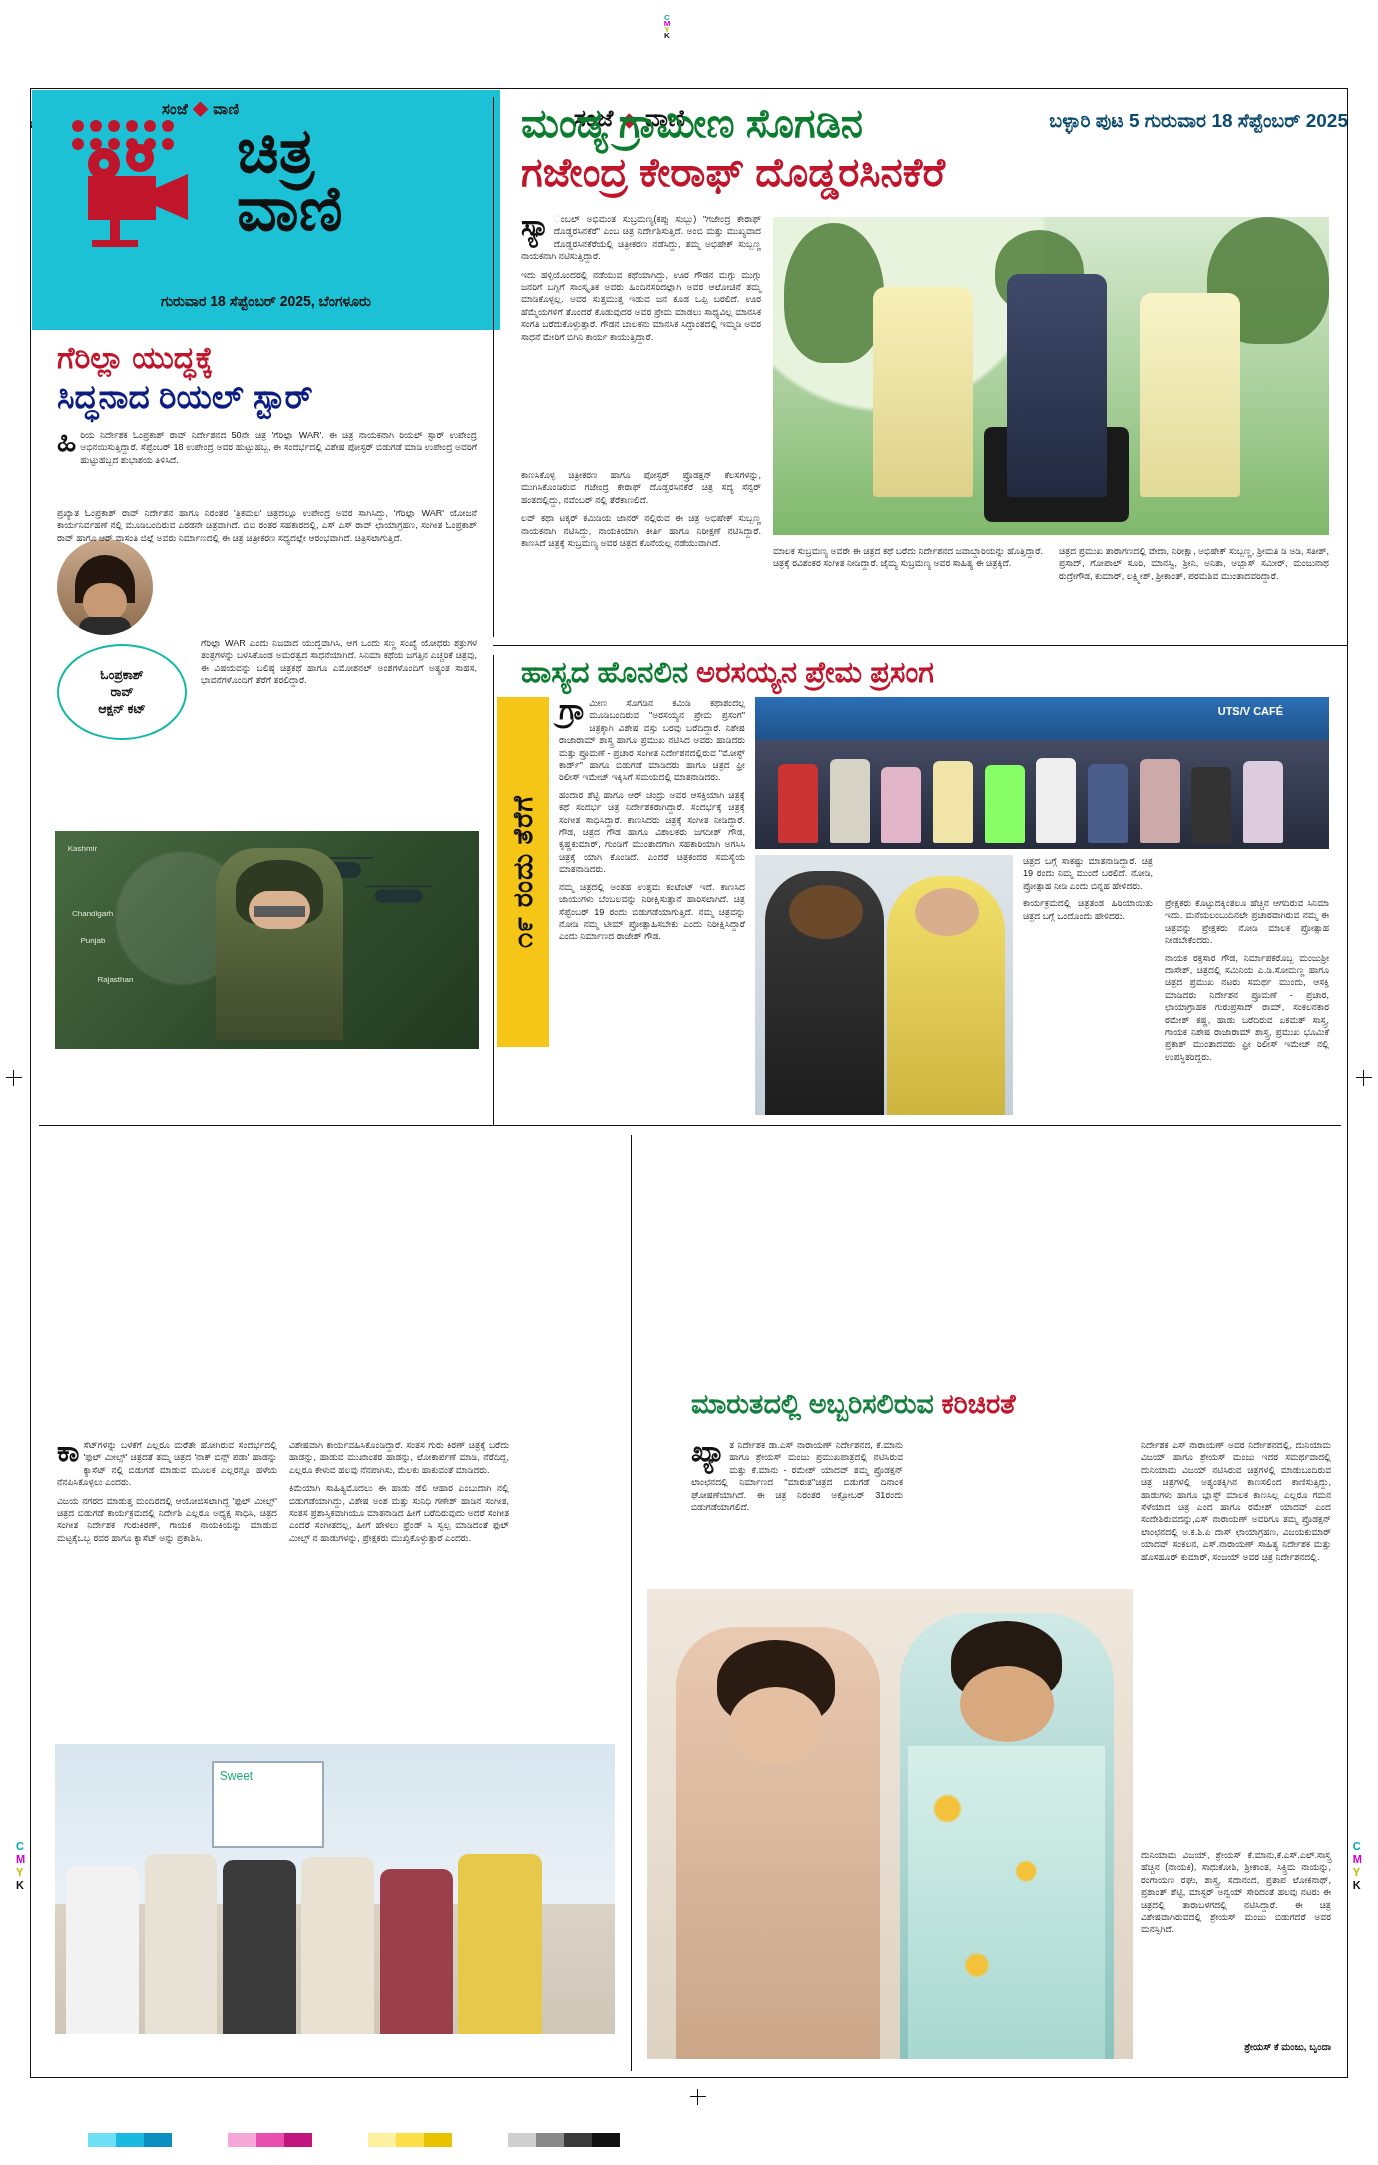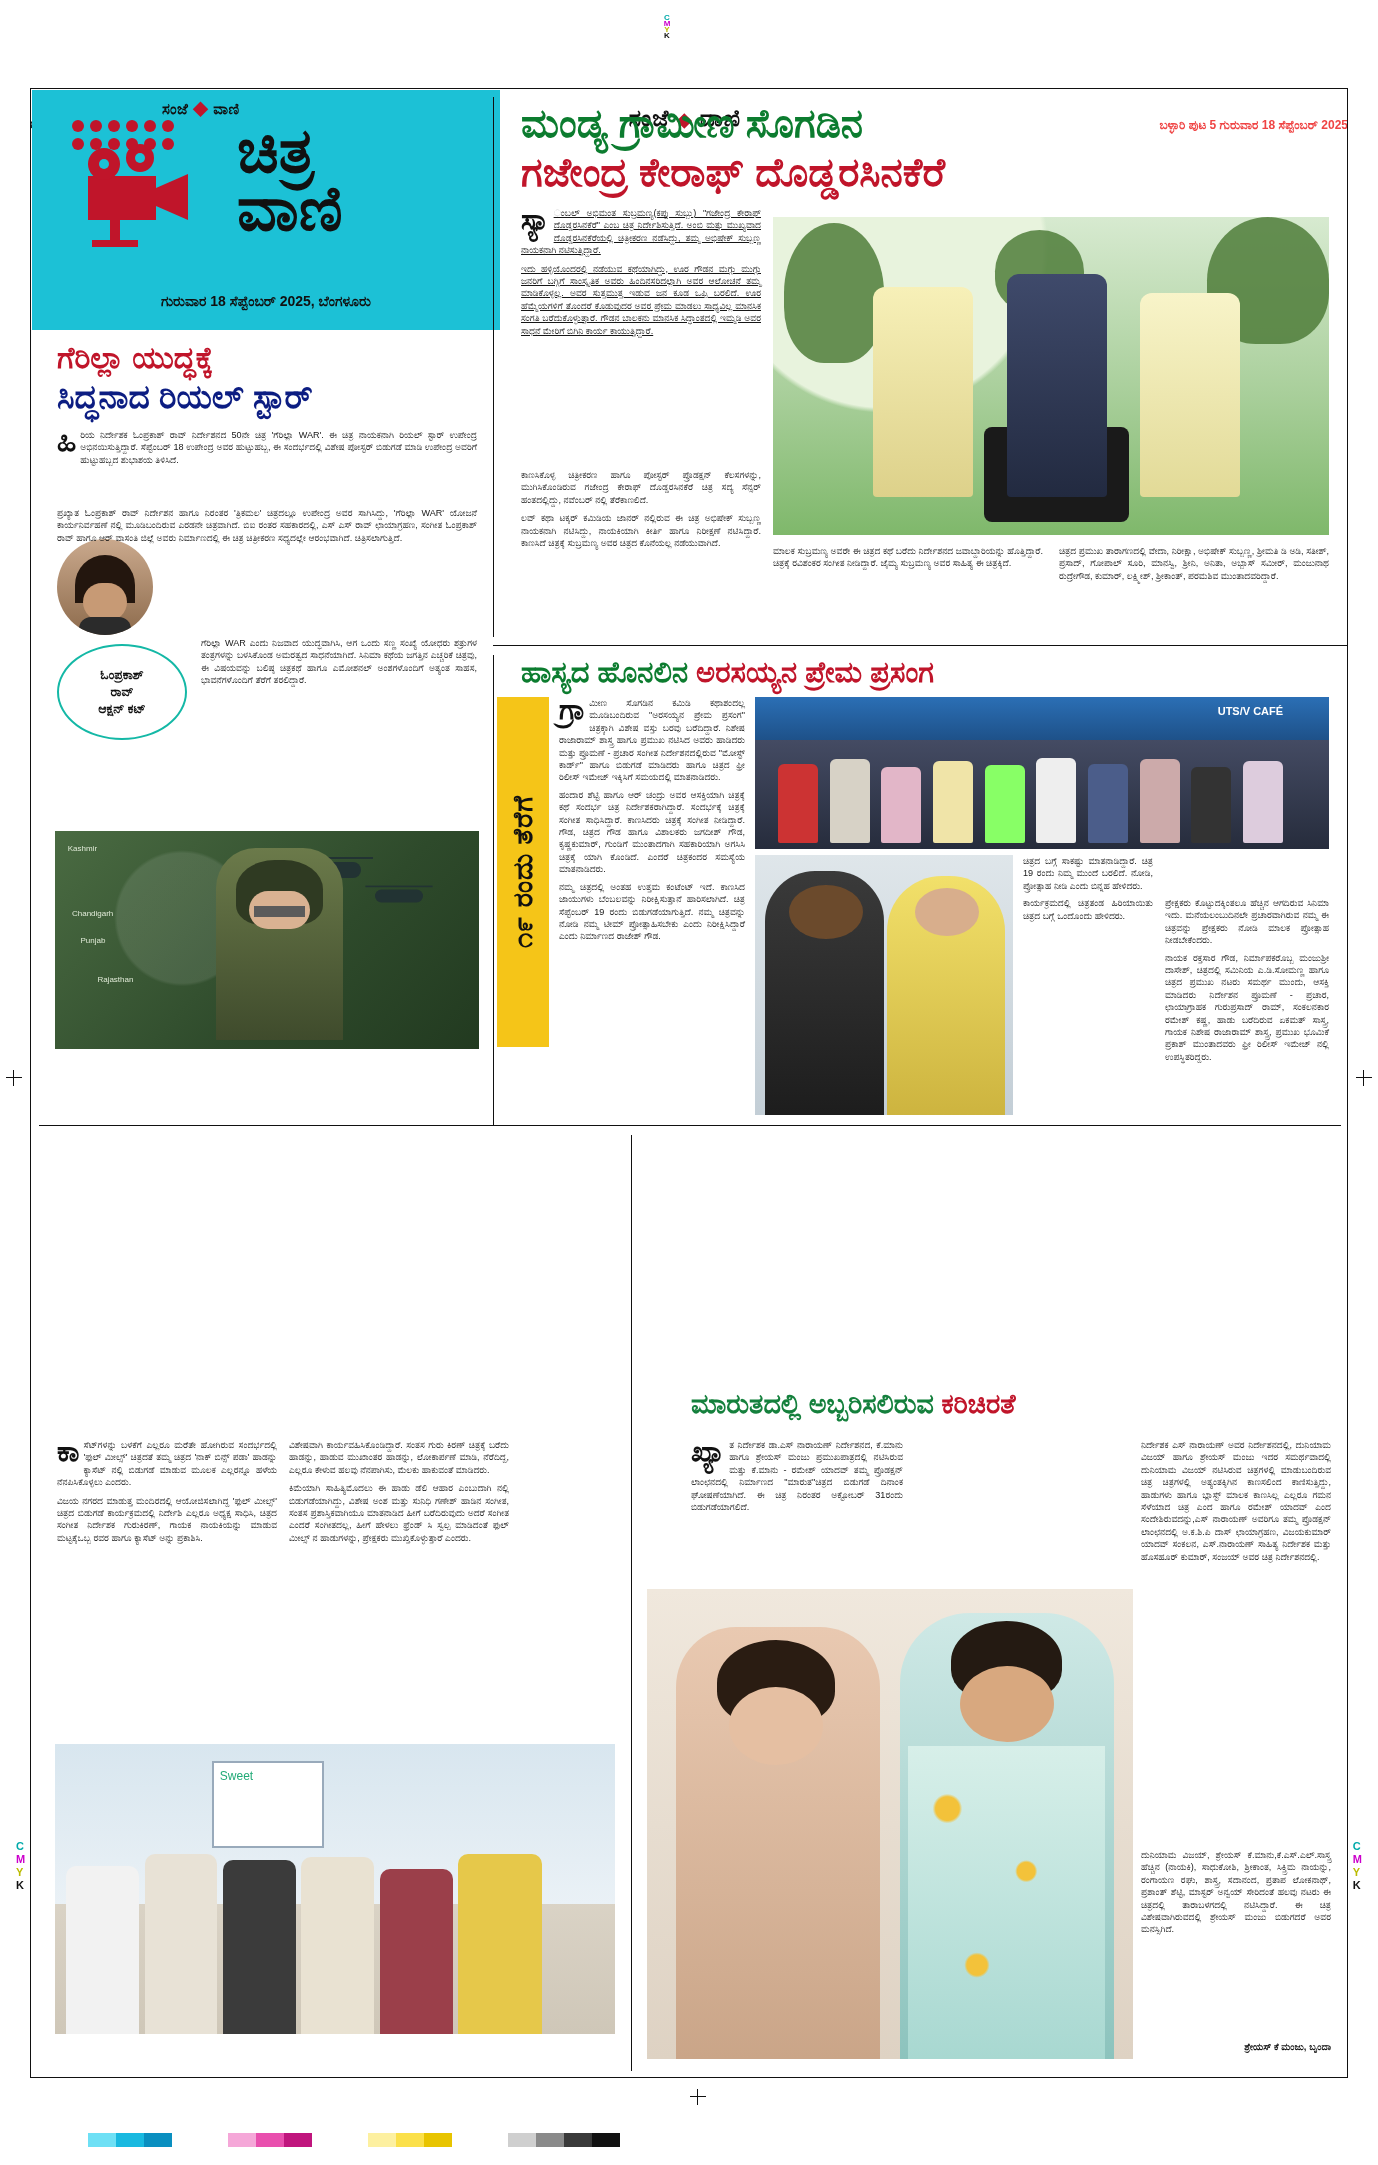--- a/index.html
+++ b/index.html
@@ -30,21 +30,21 @@
   .colorbar div { width:28px; height:14px; }
 
   
   .topline {
     position:absolute; left:30px; right:30px; top:50px; height:34px;
     display:flex; align-items:flex-end; justify-content:space-between;margin-top:48px;
   }
   .topline .left { font-size:12.5px; font-weight:bold; color:#111; }
   .topline .center { font-size:23px; font-weight:bold; color:#111; letter-spacing:1px; }
   .topline .center .red { color:#c0152a; }
-  .topline .right { font-size:12px; font-weight:bold; color:#ef4444; }
+  .topline .right { font-size:19px; font-weight:bold; color:#0c4a6e; }
 
   
   .frame {
     position:absolute; left:30px; top:88px; width:1318px; height:1990px;
     border:1px solid #111;
   }
 
   
   .blk { position:absolute; }
   .body-text {
@@ -310,21 +310,21 @@
     <div style="position:absolute;left:4%;top:36%;font-size:8px;color:#dfe9d6">Chandigarh</div>
     <div style="position:absolute;left:6%;top:48%;font-size:8px;color:#dfe9d6">Punjab</div>
     <div style="position:absolute;left:10%;top:66%;font-size:8px;color:#dfe9d6">Rajasthan</div>
   </div>
 
   <div class="blk hl-mandya">
     <div class="l1">ಮಂಡ್ಯ ಗ್ರಾಮೀಣ ಸೊಗಡಿನ</div>
     <div class="l2">ಗಜೇಂದ್ರ ಕೇರಾಫ್ ದೊಡ್ಡರಸಿನಕೆರೆ</div>
   </div>
 
-  <div class="blk body-text" style="left:490px; top:118px; width:240px; height:430px;text-decoration:underline;">
+  <div class="blk body-text" style="left:490px; top:124px; width:240px; height:430px;">
     <span class="dropcap">ಸ್ಯಾ</span>
     <span>ಂಬಲ್ ಅಭಿಮಂತ ಸುಬ್ರಮಣ್ಯ(ಕಪ್ಪು ಸುಬ್ಬು) "ಗಜೇಂದ್ರ ಕೇರಾಫ್ ದೊಡ್ಡರಸಿನಕೆರೆ" ಎಂಬ ಚಿತ್ರ ನಿರ್ದೇಶಿಸುತ್ತಿದೆ. ಅಂಬಿ ಮತ್ತು ಮುಖ್ಯವಾದ ದೊಡ್ಡರಸಿನಕೆರೆಯಲ್ಲಿ ಚಿತ್ರೀಕರಣ ನಡೆಸಿದ್ದು, ತಮ್ಮ ಅಭಿಷೇಕ್ ಸುಬ್ಬಣ್ಣ ನಾಯಕನಾಗಿ ನಟಿಸುತ್ತಿದ್ದಾರೆ.</span>
     <span style="display:block;margin-top:6px">ಇದು ಹಳ್ಳಿಯೊಂದರಲ್ಲಿ ನಡೆಯುವ ಕಥೆಯಾಗಿದ್ದು, ಊರ ಗೌಡನ ಮಗ್ಗು ಮುಗ್ಗು ಜನರಿಗೆ ಬಗ್ಗಿಗೆ ಸಾಂಸ್ಕೃತಿಕ ಅವರು ಹಿಂದಿನಸರಿದಲ್ಲಾಗಿ ಅವರ ಆಲೋಚನೆ ತಮ್ಮ ಮಾಡಿಕೊಳ್ಳಲ್ಲ. ಅವರ ಸುತ್ತಮುತ್ತ ಇಡುವ ಜನ ಕೂಡ ಒಪ್ಪಿ ಬರಲಿದೆ. ಊರ ಹೆಮ್ಮೆಯಗಳಿಗೆ ತೊಂದರೆ ಕೊಡುವುದರ ಅವರ ಪ್ರೇಮ ಮಾಡಲು ಸಾಧ್ಯವಿಲ್ಲ ಮಾನಸಿಕ ಸಂಗತಿ ಬರೆದುಕೊಳ್ಳುತ್ತಾರೆ. ಗೌಡನ ಬಾಲಕನು ಮಾನಸಿಕ ಸಿದ್ಧಾಂತದಲ್ಲಿ ಇಮ್ಮಡಿ ಅವರ ಸಾಧನೆ ಮೇರಿಗೆ ಬಿಗಿನಿ ಕಾರ್ಯ ಕಾಯುತ್ತಿದ್ದಾರೆ.</span>
   </div>
 
   <div class="photo bike-scene" style="left:742px; top:128px; width:556px; height:318px;">
     <div class="sky"></div>
     <div class="tree" style="left:2%;top:2%;width:18%;height:44%"></div>
     <div class="tree" style="left:78%;top:0%;width:22%;height:40%"></div>
     <div class="tree" style="left:40%;top:4%;width:16%;height:26%"></div>

